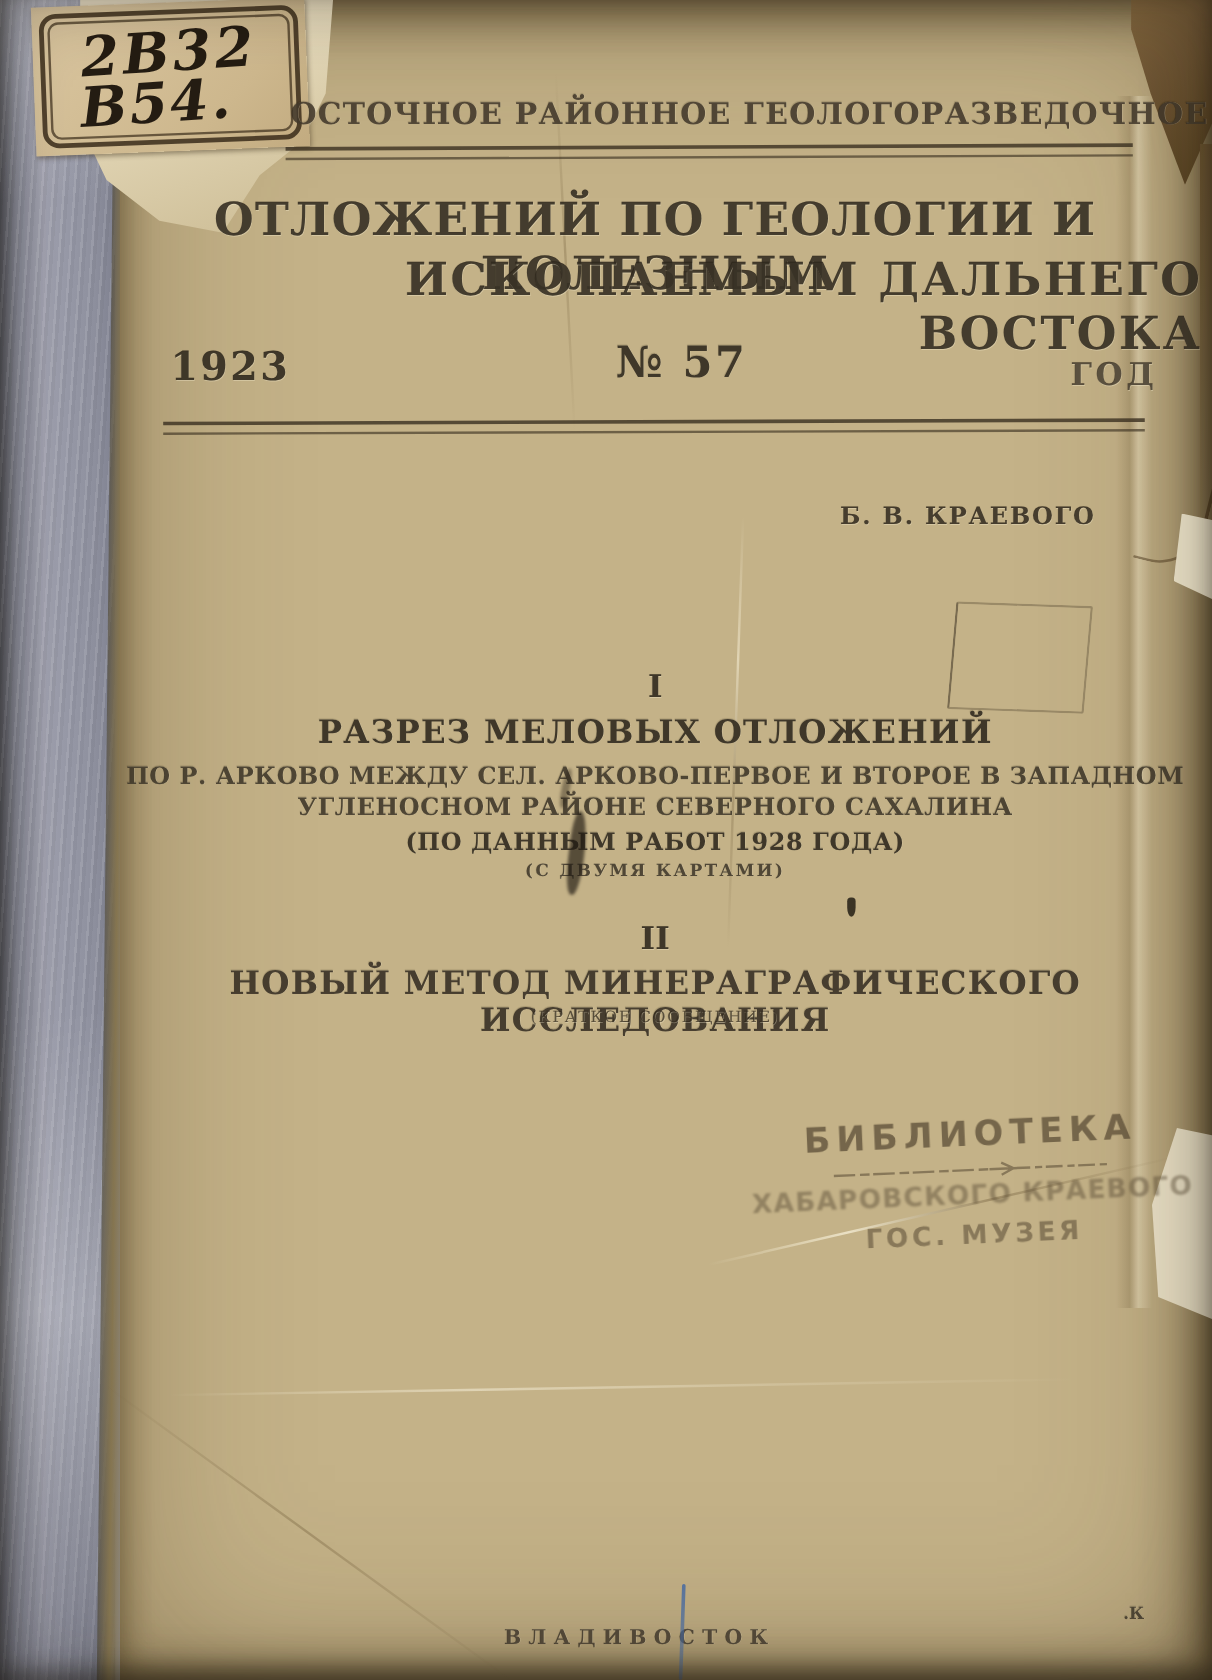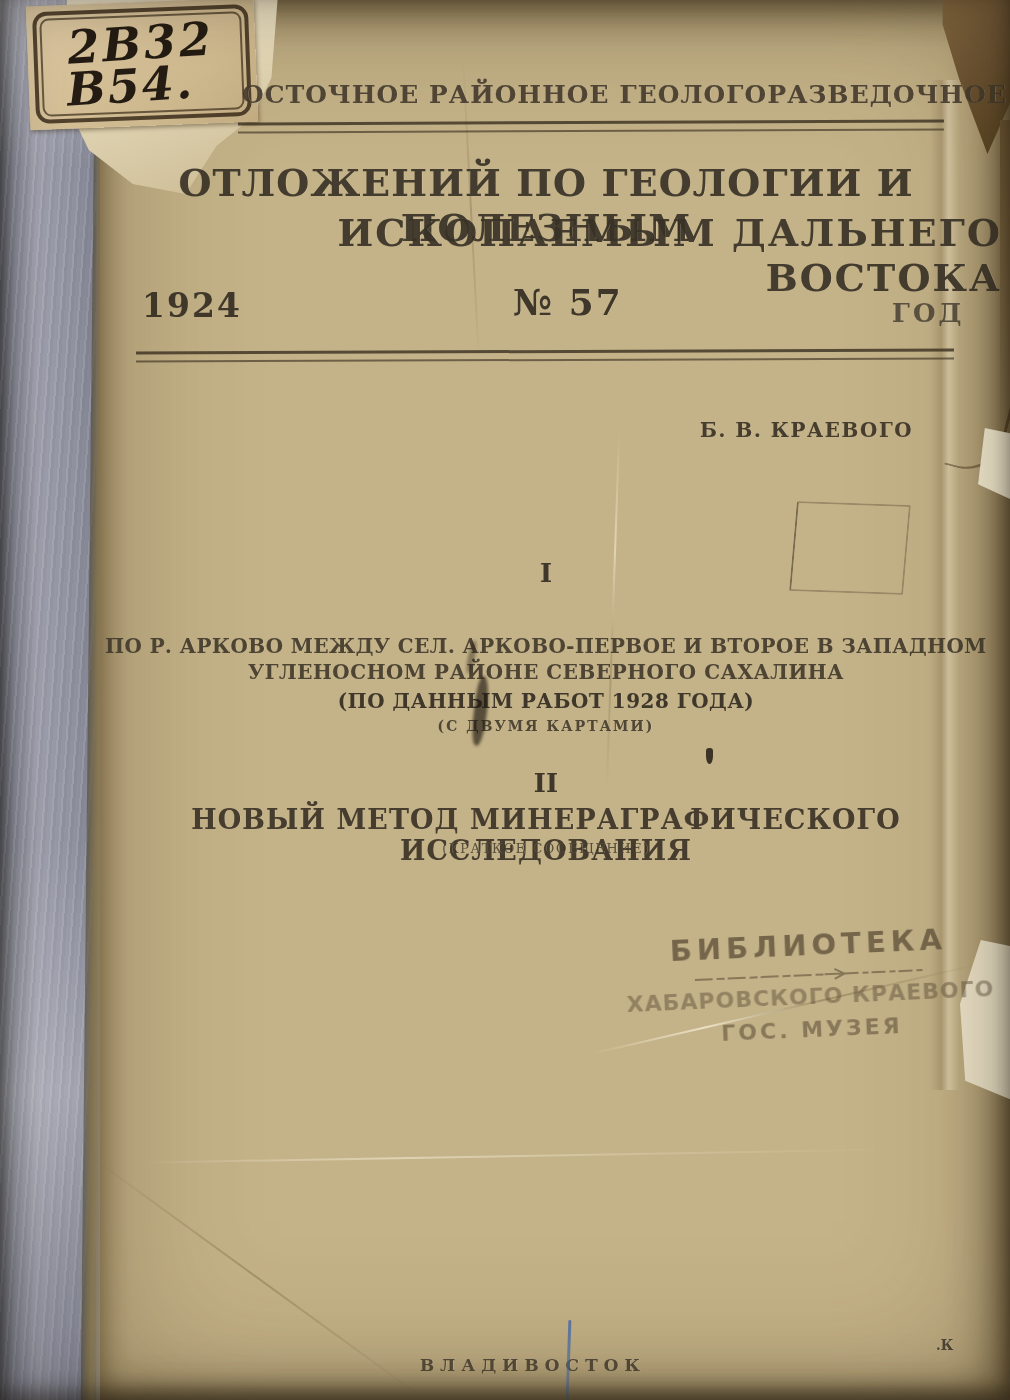--- a/index.html
+++ b/index.html
@@ -158,30 +158,31 @@
       <div class="label-l2">В54.</div>
     </div>
   </div>
 
   <div class="ink org-line">ОСТОЧНОЕ РАЙОННОЕ ГЕОЛОГОРАЗВЕДОЧНОЕ УПРАВЛЕНИЕ</div>
   <div class="rule rule-head"></div>
 
   <div class="ink ctr series-1">ОТЛОЖЕНИЙ ПО ГЕОЛОГИИ И ПОЛЕЗНЫМ</div>
   <div class="ink ctr series-2">ИСКОПАЕМЫМ ДАЛЬНЕГО ВОСТОКА</div>
 
-  <div class="ink year-left">1924</div>
+  <div class="ink year-left">1923</div>
   <div class="ink ctr issue-no">№ 57</div>
   <div class="ink year-right">ГОД</div>
   <div class="rule rule-main"></div>
 
   <div class="ink author">Б. В. КРАЕВОГО</div>
 
   <div class="pencil-box"></div>
 
   <div class="ink ctr sec-num s1-num">I</div>
+  <div class="ink ctr s1-title">РАЗРЕЗ МЕЛОВЫХ ОТЛОЖЕНИЙ</div>
   <div class="ink ctr s1-sub1">ПО Р. АРКОВО МЕЖДУ СЕЛ. АРКОВО-ПЕРВОЕ И ВТОРОЕ В ЗАПАДНОМ</div>
   <div class="ink ctr s1-sub2">УГЛЕНОСНОМ РАЙОНЕ СЕВЕРНОГО САХАЛИНА</div>
   <div class="ink ctr s1-note1">(ПО ДАННЫМ РАБОТ 1928 ГОДА)</div>
   <div class="ink ctr s1-note2">(С ДВУМЯ КАРТАМИ)</div>
 
   <div class="ink-blot2"></div>
   <div class="ink-blot"></div>
   <div class="ink-mark"></div>
 
   <div class="ink ctr sec-num s2-num">II</div>

